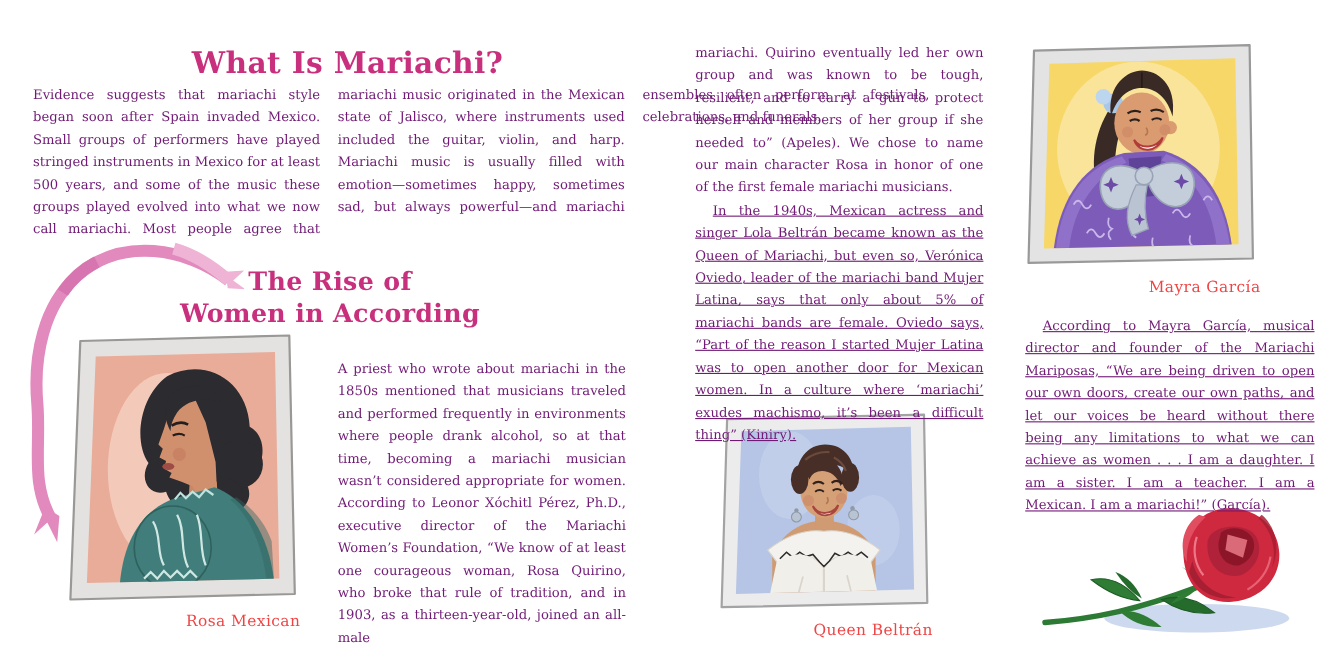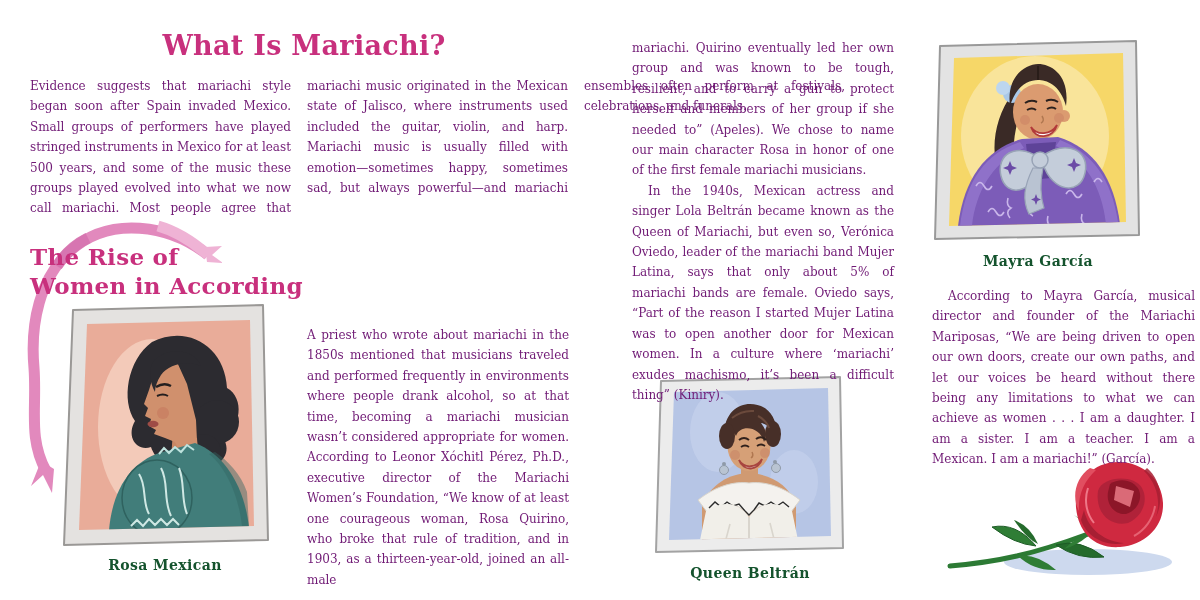--- a/index.html
+++ b/index.html
@@ -6,35 +6,35 @@
   .spread{
     position:relative;width:1200px;height:600px;background:#ffffff;
     font-family:"DejaVu Serif", serif;overflow:hidden;
   }
   .abs{position:absolute;}
   .body-text{
     font-size:12px;line-height:20.4px;color:#701a75;text-align:justify;
     text-justify:inter-word;
   }
   .body-text p{margin:0;}
-  .body-text p.indent{text-indent:16px;}
+  .body-text p.indent{text-indent:16px;text-decoration:underline;}
   h1.page-title{
-    margin:4px;font-size:27px;font-weight:bold;color:#c8307d;text-align:center;
+    margin:16px;font-size:27px;font-weight:bold;color:#c8307d;text-align:center;
     letter-spacing:.3px;
   }
   h2.section-heading{
     margin:0;font-size:23px;line-height:29px;font-weight:bold;color:#c8307d;
-    text-align:left;letter-spacing:.3px;
+    text-align:center;letter-spacing:.3px;
   }
   .intro-cols{
     column-count:2;column-gap:16px;height:152px;
   }
   figure{margin:0;}
   figcaption.caption{
-    font-size:14px;font-weight:bold;color:#14532d;text-align:center;
+    font-size:14px;font-weight:normal;color:#ef4444;text-align:right;
     letter-spacing:.4px;margin-top:9px;
   }
   .z1{z-index:1}.z2{z-index:2}.z3{z-index:3}
   svg{display:block;}
 </style>
 </head>
 <body>
 
 <div class="spread">
 

